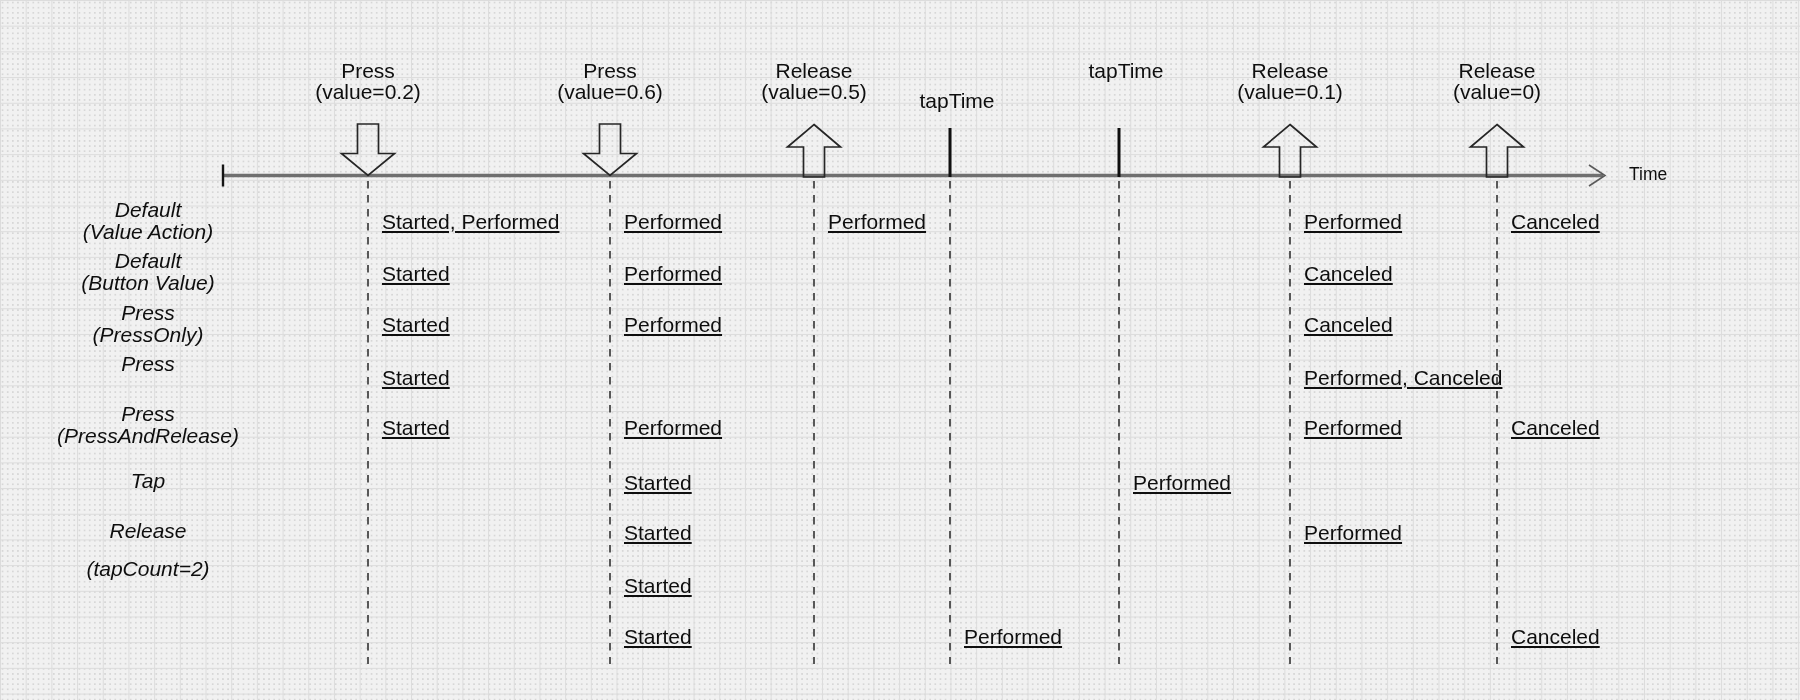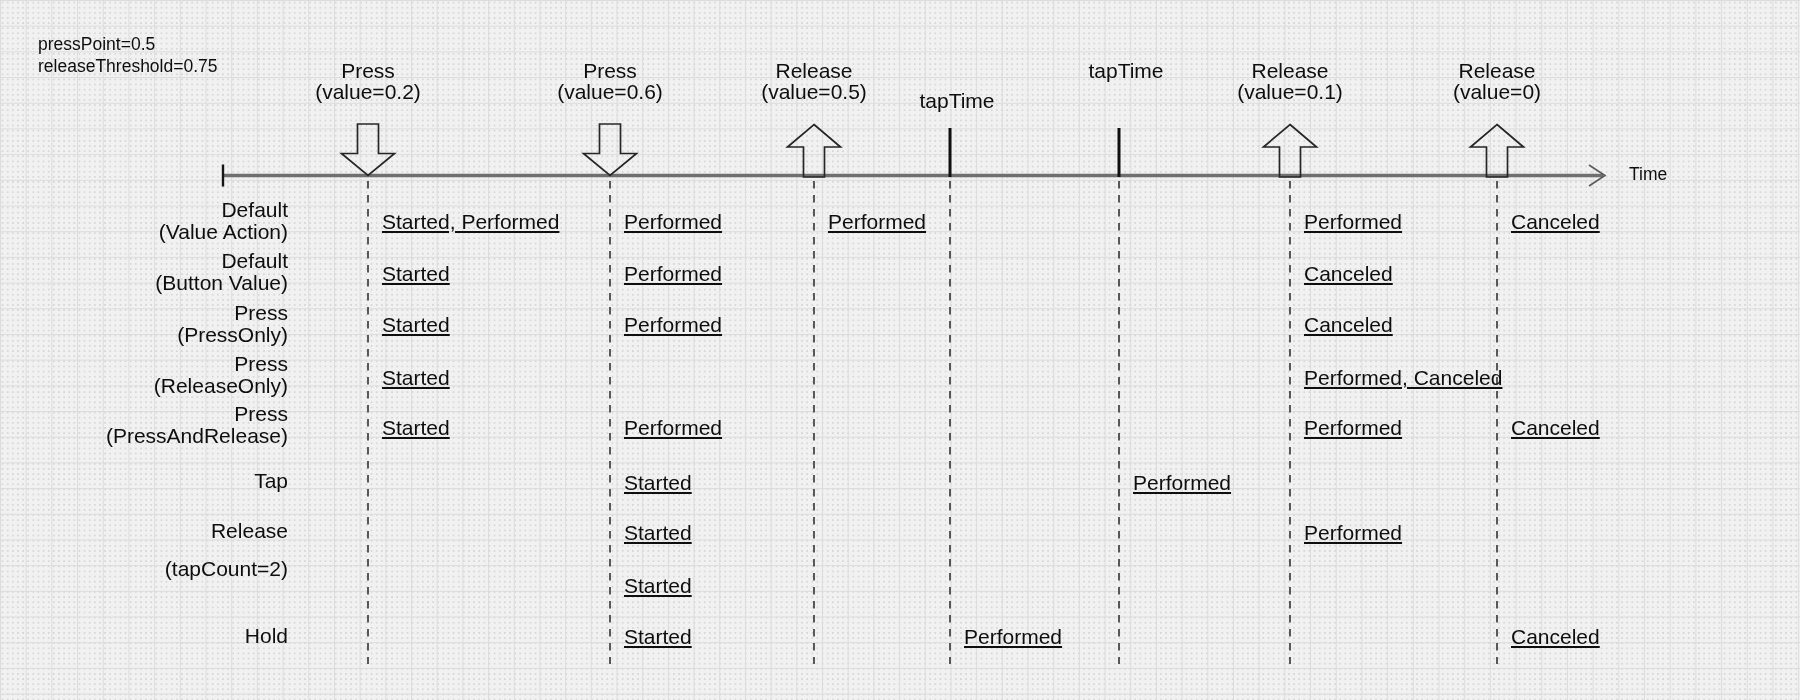--- a/index.html
+++ b/index.html
@@ -12,21 +12,21 @@
       linear-gradient(to bottom, #dcdcdc 1px, transparent 1px),
       radial-gradient(circle, #d7d7d7 0.8px, transparent 1px);
     background-size: 25.7px 25.7px, 25.7px 25.7px, 5.14px 5.14px;
   }
   svg.gfx{position:absolute; left:0; top:0;}
   .txt{position:absolute; color:#0e0e0e; font-size:21px; white-space:nowrap;}
   .params{left:38px; top:34px; line-height:21.5px; font-size:17.5px;}
   .evt{width:220px; text-align:center; top:60px; line-height:21px;}
   .marker-label{width:220px; text-align:center; line-height:21px;}
   .time-label{left:1629px; top:164px; font-size:17.5px;}
-  .rowlab{left:8px; width:280px; text-align:right; line-height:22px;}
+  .rowlab{left:8px; width:280px; text-align:center; line-height:22px;font-style:italic;}
   .cell{height:22px; line-height:22px;text-decoration:underline;}
 </style>
 </head>
 <body>
 
 <div class="canvas">
 
   <svg class="gfx" width="1800" height="700" viewBox="0 0 1800 700">
 
     <line x1="223" y1="175.5" x2="1603" y2="175.5" stroke="#6f6f6f" stroke-width="3.4"></line>
@@ -45,24 +45,20 @@
     <line x1="1497" y1="181" x2="1497" y2="664" stroke="#3e3e3e" stroke-width="1.7" stroke-dasharray="7.5,6.5"></line>
 
     <path d="M 357.5 124 L 378.5 124 L 378.5 153.5 L 394.5 153.5 L 368 175.5 L 341.5 153.5 L 357.5 153.5 Z" fill="none" stroke="#262626" stroke-width="1.7"></path>
     <path d="M 599.5 124 L 620.5 124 L 620.5 153.5 L 636.5 153.5 L 610 175.5 L 583.5 153.5 L 599.5 153.5 Z" fill="none" stroke="#262626" stroke-width="1.7"></path>
 
     <path d="M 814 124.5 L 840.5 147 L 824.5 147 L 824.5 177 L 803.5 177 L 803.5 147 L 787.5 147 Z" fill="none" stroke="#262626" stroke-width="1.7"></path>
     <path d="M 1290 124.5 L 1316.5 147 L 1300.5 147 L 1300.5 177 L 1279.5 177 L 1279.5 147 L 1263.5 147 Z" fill="none" stroke="#262626" stroke-width="1.7"></path>
     <path d="M 1497 124.5 L 1523.5 147 L 1507.5 147 L 1507.5 177 L 1486.5 177 L 1486.5 147 L 1470.5 147 Z" fill="none" stroke="#262626" stroke-width="1.7"></path>
   </svg>
 
-  <div class="txt params">
-    <div>pressPoint=0.5</div>
-    <div>releaseThreshold=0.75</div>
-  </div>
 
   <div class="txt evt" style="left:258px;">
     <div>Press</div>
     <div>(value=0.2)</div>
   </div>
   <div class="txt evt" style="left:500px;">
     <div>Press</div>
     <div>(value=0.6)</div>
   </div>
   <div class="txt evt" style="left:704px;">
@@ -90,37 +86,33 @@
   <div class="txt rowlab" style="top:250px;">
     <div>Default</div>
     <div>(Button Value)</div>
   </div>
   <div class="txt rowlab" style="top:302px;">
     <div>Press</div>
     <div>(PressOnly)</div>
   </div>
   <div class="txt rowlab" style="top:353px;">
     <div>Press</div>
-    <div>(ReleaseOnly)</div>
   </div>
   <div class="txt rowlab" style="top:403px;">
     <div>Press</div>
     <div>(PressAndRelease)</div>
   </div>
   <div class="txt rowlab" style="top:470px;">
     <div>Tap</div>
   </div>
   <div class="txt rowlab" style="top:520px;">
     <div>Release</div>
   </div>
   <div class="txt rowlab" style="top:558px;">
     <div>(tapCount=2)</div>
-  </div>
-  <div class="txt rowlab" style="top:625px;">
-    <div>Hold</div>
   </div>
 
   <div class="txt cell" style="left:382px;  top:211px;">Started, Performed</div>
   <div class="txt cell" style="left:624px;  top:211px;">Performed</div>
   <div class="txt cell" style="left:828px;  top:211px;">Performed</div>
   <div class="txt cell" style="left:1304px; top:211px;">Performed</div>
   <div class="txt cell" style="left:1511px; top:211px;">Canceled</div>
 
   <div class="txt cell" style="left:382px;  top:263px;">Started</div>
   <div class="txt cell" style="left:624px;  top:263px;">Performed</div>

